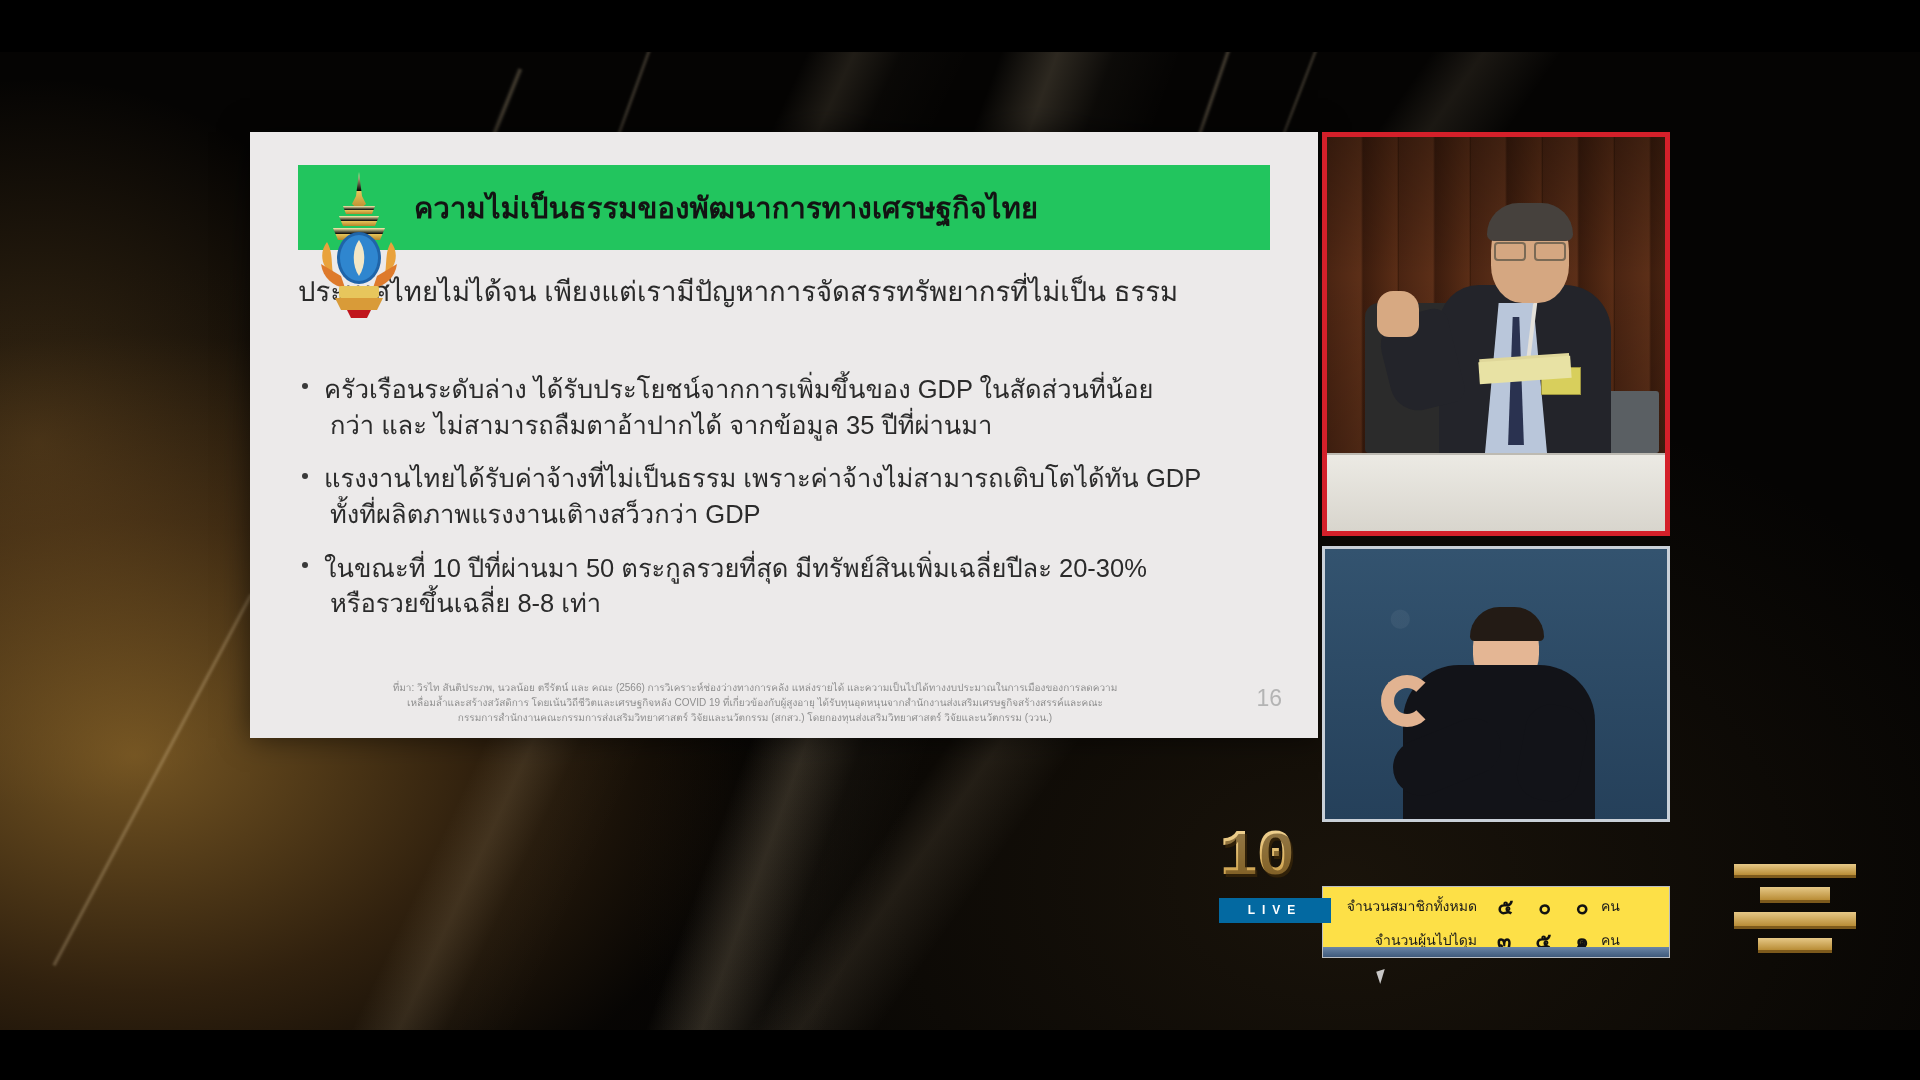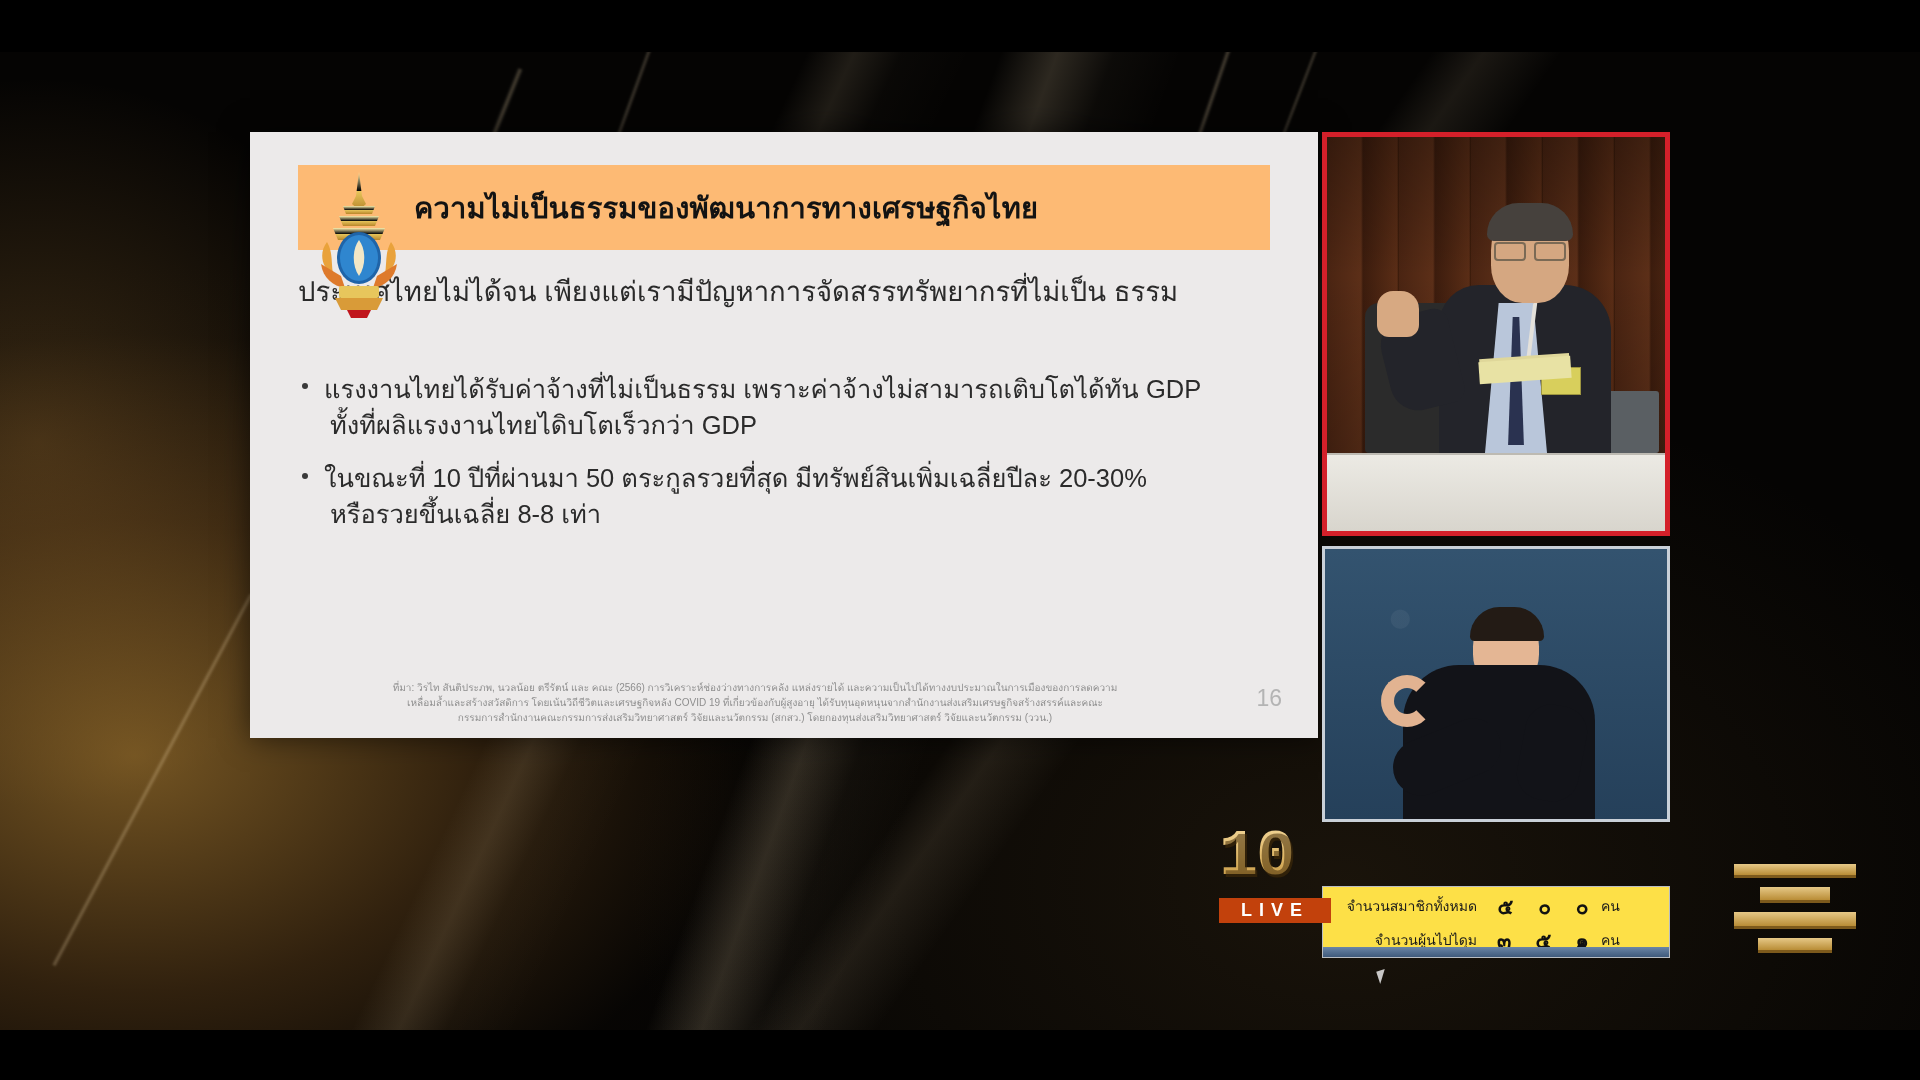--- a/index.html
+++ b/index.html
@@ -26,21 +26,21 @@
   .streak{ position:absolute; background:linear-gradient(90deg, rgba(255,230,185,0) 0%, rgba(255,230,185,.30) 50%, rgba(255,230,185,0) 100%); filter:blur(1.2px); }
 
   
   .slide{
     position:absolute; left:250px; top:132px; width:1068px; height:606px;
     background:#eceaea; box-shadow:0 0 28px rgba(0,0,0,.55);
     padding:0; overflow:hidden;
   }
   .title-band{
     position:absolute; left:48px; top:33px; width:972px; height:85px;
-    background:#fdba74;
+    background:#22c55e;
     display:flex; align-items:center;
   }
   .title-text{
     margin-left:116px; font-size:29px; font-weight:bold; color:#131313;
     letter-spacing:.2px; white-space:nowrap;
   }
   .emblem{
     position:absolute; left:63px; top:38px; width:92px; height:150px; z-index:5;
   }
   .subtitle{
@@ -127,22 +127,22 @@
   
   .logo10{ position:absolute; left:1219px; top:818px; width:116px; height:112px;}
   .logo10 .num{
     font-size:65px; font-weight:bold; line-height:78px; letter-spacing:-2px;
     background:linear-gradient(180deg,#f6dca4 0%,#e0ba6c 45%,#b8872f 100%);
     -webkit-background-clip:text; background-clip:text; color:transparent;
     text-shadow:2px 3px 0 rgba(70,45,10,.55);
     font-family:Liberation Mono, monospace;
   }
   .logo10 .live{
-    width:112px; height:25px; background:#c2410c; color:#fff;
-    font-size:18px; letter-spacing:7px; font-weight:bold; text-align:center;
+    width:112px; height:25px; background:#0369a1; color:#fff;
+    font-size:12px; letter-spacing:7px; font-weight:bold; text-align:center;
     line-height:25px; margin-top:2px;
   }
   .logo-bars{ position:absolute; right:62px; bottom:112px; width:126px; height:104px;}
   .logo-bars i{ display:block; background:linear-gradient(180deg,#e6c887,#b98d36); margin:0 auto 9px; border-bottom:3px solid #7d5a1c;}
   .lb1{ width:122px; height:14px;}
   .lb2{ width:70px; height:16px;}
   .lb3{ width:122px; height:17px;}
   .lb4{ width:74px; height:15px;}
 
   .mouse{ position:absolute; left:1378px; top:970px; width:0; height:0;
@@ -195,22 +195,27 @@
         <path d="M22 128 h48 l-6 12 h-36 Z" fill="#d99b38"></path>
         <path d="M34 140 h24 l-4 8 h-16 Z" fill="#c0151c"></path>
       </svg>
     </div>
 
     <div class="subtitle">ประเทศไทยไม่ได้จน เพียงแต่เรามีปัญหาการจัดสรรทรัพยากรที่ไม่เป็น ธรรม</div>
 
     <div class="bullets">
       <div class="bullet">
         <span class="dot"></span>
+        <span>ครัวเรือนระดับล่าง ได้รับประโยชน์จากการเพิ่มขึ้นของ GDP ในสัดส่วนที่น้อย</span>
+        <span class="ln2">กว่า และ ไม่สามารถลืมตาอ้าปากได้ จากข้อมูล 35 ปีที่ผ่านมา</span>
+      </div>
+      <div class="bullet">
+        <span class="dot"></span>
         <span>แรงงานไทยได้รับค่าจ้างที่ไม่เป็นธรรม เพราะค่าจ้างไม่สามารถเติบโตได้ทัน GDP</span>
-        <span class="ln2">ทั้งที่ผลิแรงงานไทยไดิบโตเร็วกว่า GDP</span>
+        <span class="ln2">ทั้งที่ผลิตภาพแรงงานเติางสว็วกว่า GDP</span>
       </div>
       <div class="bullet">
         <span class="dot"></span>
         <span>ในขณะที่ 10 ปีที่ผ่านมา 50 ตระกูลรวยที่สุด มีทรัพย์สินเพิ่มเฉลี่ยปีละ 20-30%</span>
         <span class="ln2">หรือรวยขึ้นเฉลี่ย 8-8 เท่า</span>
       </div>
     </div>
 
     <div class="footnote">ที่มา: วิรไท สันติประภพ, นวลน้อย ตรีรัตน์ และ คณะ (2566) การวิเคราะห์ช่องว่างทางการคลัง แหล่งรายได้ และความเป็นไปได้ทางงบประมาณในการเมืองของการลดความเหลื่อมล้ำและสร้างสวัสดิการ โดยเน้นวิถีชีวิตและเศรษฐกิจหลัง COVID 19 ที่เกี่ยวข้องกับผู้สูงอายุ ได้รับทุนอุดหนุนจากสำนักงานส่งเสริมเศรษฐกิจสร้างสรรค์และคณะกรรมการสำนักงานคณะกรรมการส่งเสริมวิทยาศาสตร์ วิจัยและนวัตกรรม (สกสว.) โดยกองทุนส่งเสริมวิทยาศาสตร์ วิจัยและนวัตกรรม (ววน.)</div>
     <div class="pagenum">16</div>

